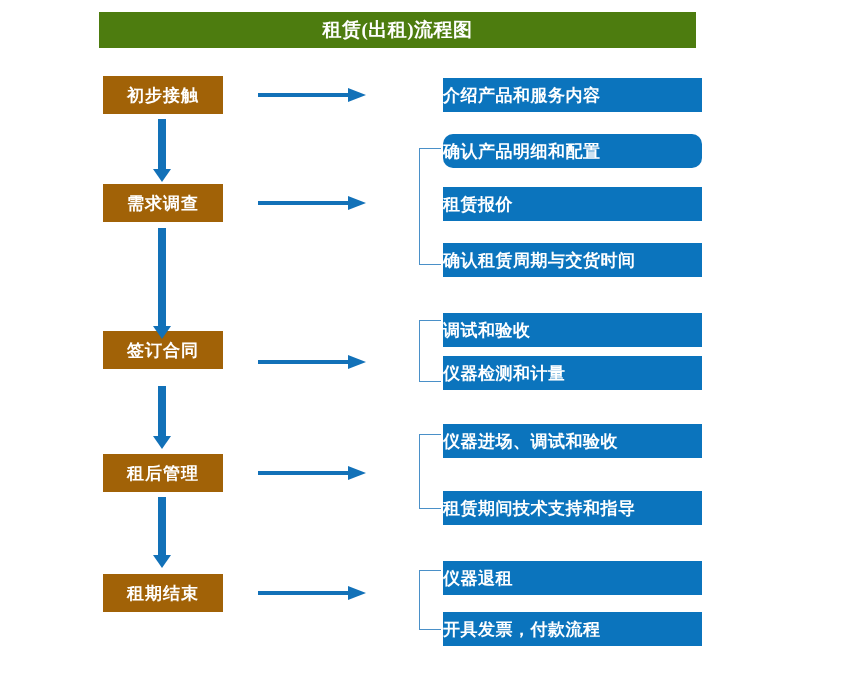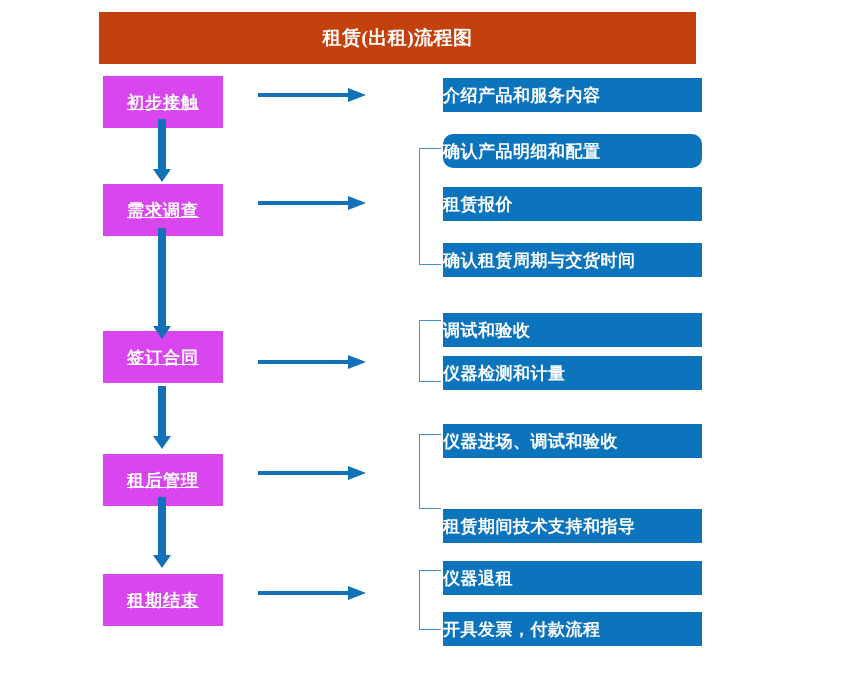--- a/index.html
+++ b/index.html
@@ -18,46 +18,45 @@
     background: #ffffff;
     overflow: hidden;
   }
 
   
   .title-bar {
     position: absolute;
     left: 99px;
     top: 12px;
     width: 597px;
-    height: 52px;
-    background: #c2410c;
+    height: 36px;
+    background: #4d7c0f;
     color: #ffffff;
     font-size: 19px;
     font-weight: bold;
     letter-spacing: 0.5px;
     display: flex;
     align-items: center;
     justify-content: center;
   }
 
   
   .stage-box {
     position: absolute;
-    background: #d946ef;
+    background: #a16207;
     color: #ffffff;
     font-size: 17px;
     font-weight: bold;
     letter-spacing: 1px;
     display: flex;
     align-items: center;
     justify-content: center;
-    height: 52px;
+    height: 38px;
     left: 103px;
     width: 120px;
-    text-decoration: underline;
   }
 
   
   .detail-box {
     position: absolute;
     background: #0b74bd;
     color: #ffffff;
     font-size: 17px;
     font-weight: bold;
     letter-spacing: 0.5px;
@@ -145,21 +144,21 @@
       <div class="stage-box" style="top: 574px;">租期结束</div>
     </div>
   <div id="detail-layer">
       <div class="detail-box" style="top: 78px;">介绍产品和服务内容</div>
       <div class="detail-box" style="top: 134px; border-radius: 10px;">确认产品明细和配置</div>
       <div class="detail-box" style="top: 187px;">租赁报价</div>
       <div class="detail-box" style="top: 243px;">确认租赁周期与交货时间</div>
       <div class="detail-box" style="top: 313px;">调试和验收</div>
       <div class="detail-box" style="top: 356px;">仪器检测和计量</div>
       <div class="detail-box" style="top: 424px;">仪器进场、调试和验收</div>
-      <div class="detail-box" style="top: 491px; margin-top: 18px;">租赁期间技术支持和指导</div>
+      <div class="detail-box" style="top: 491px;">租赁期间技术支持和指导</div>
       <div class="detail-box" style="top: 561px;">仪器退租</div>
       <div class="detail-box" style="top: 612px;">开具发票，付款流程</div>
     </div>
   <div id="arrow-layer">
       <div class="h-arrow" style="top: 88px;">
         <div class="shaft"></div>
         <div class="head"></div>
       </div>
       <div class="h-arrow" style="top: 196px;">
         <div class="shaft"></div>

